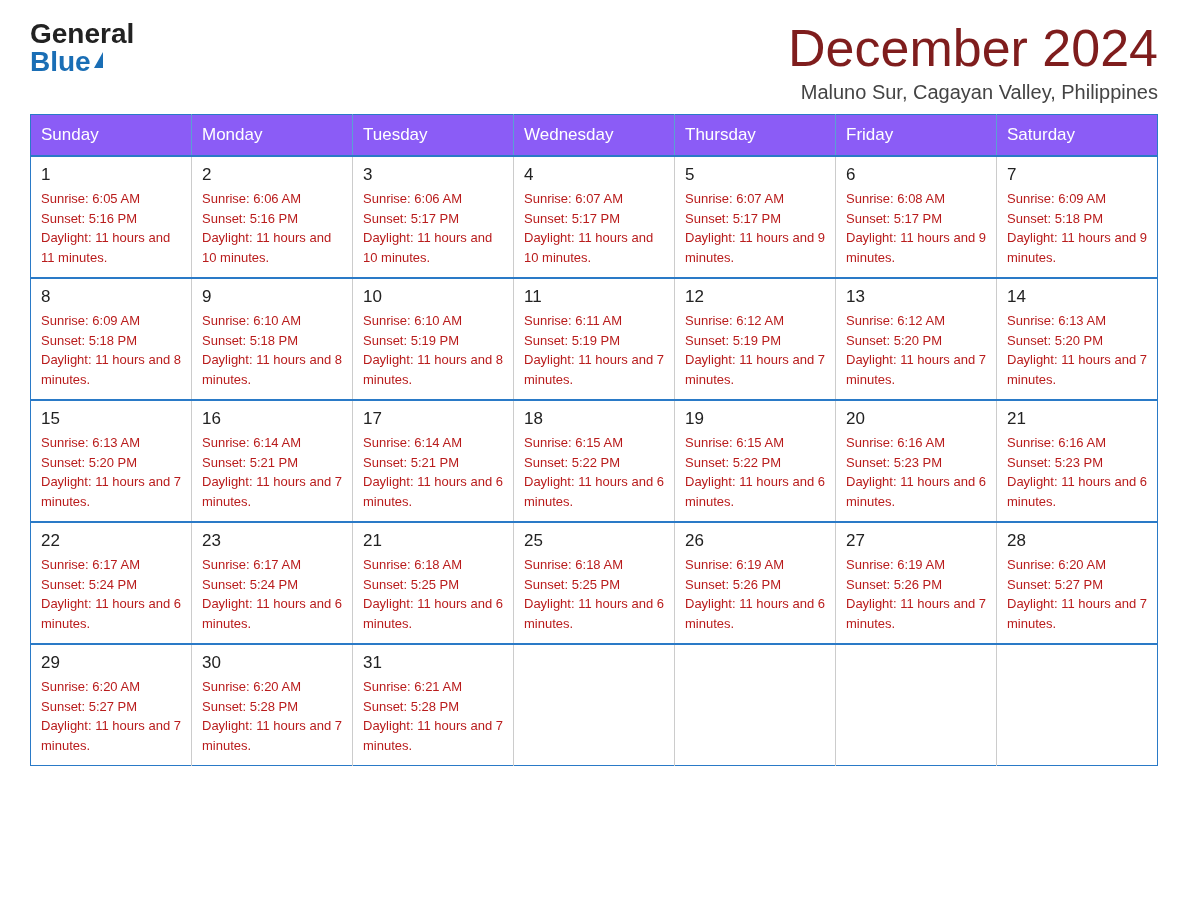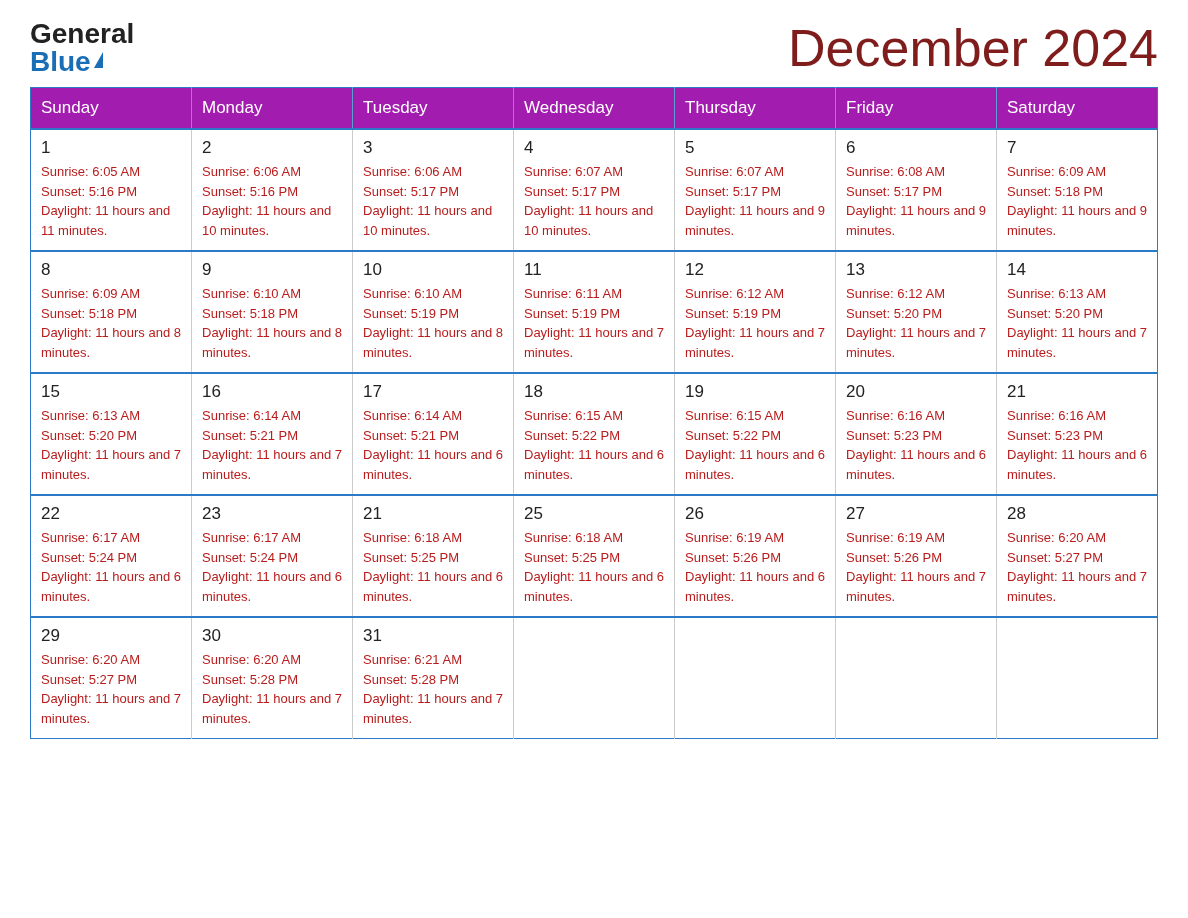--- a/index.html
+++ b/index.html
@@ -57,21 +57,21 @@
       font-size: 20px;
       color: #444;
       margin-top: 4px;
     }
     .calendar {
       width: 100%;
       border-collapse: collapse;
       border: 1.5px solid #2a7ac7;
     }
     .calendar thead tr {
-      background: #a21caf;
+      background: #8b5cf6;
     }
     .calendar thead th {
       color: #fff;
       font-size: 17px;
       font-weight: normal;
       padding: 10px 10px;
       text-align: left;
       border-right: 1px solid #5a9fd4;
       width: calc(100% / 7);
     }
@@ -115,20 +115,21 @@
 <div class="header">
   <div class="logo">
     <span class="logo-general">General</span>
     <span style="display:flex;align-items:center;">
       <span class="logo-blue">Blue</span>
       <span class="logo-triangle"></span>
     </span>
   </div>
   <div class="header-right">
     <div class="month-title">December 2024</div>
+    <div class="location">Maluno Sur, Cagayan Valley, Philippines</div>
   </div>
 </div>
 
 <table class="calendar">
   <thead>
     <tr>
     <th>Sunday</th>
         <th>Monday</th>
         <th>Tuesday</th>
         <th>Wednesday</th>

